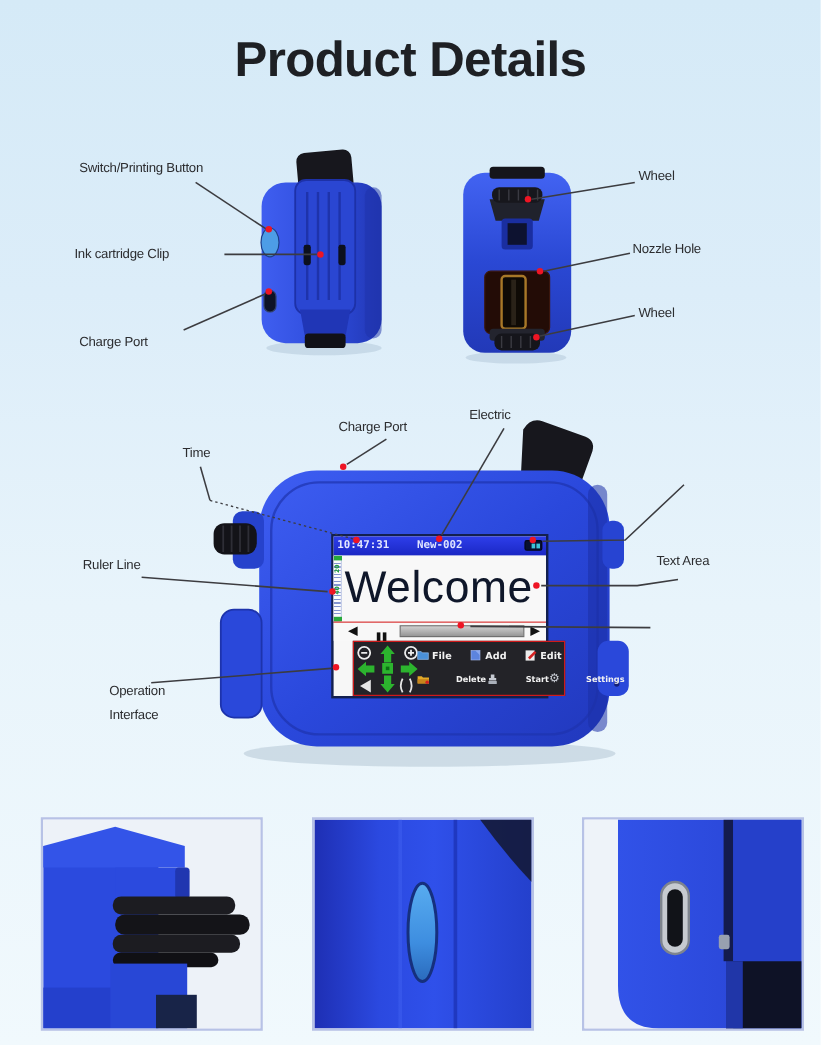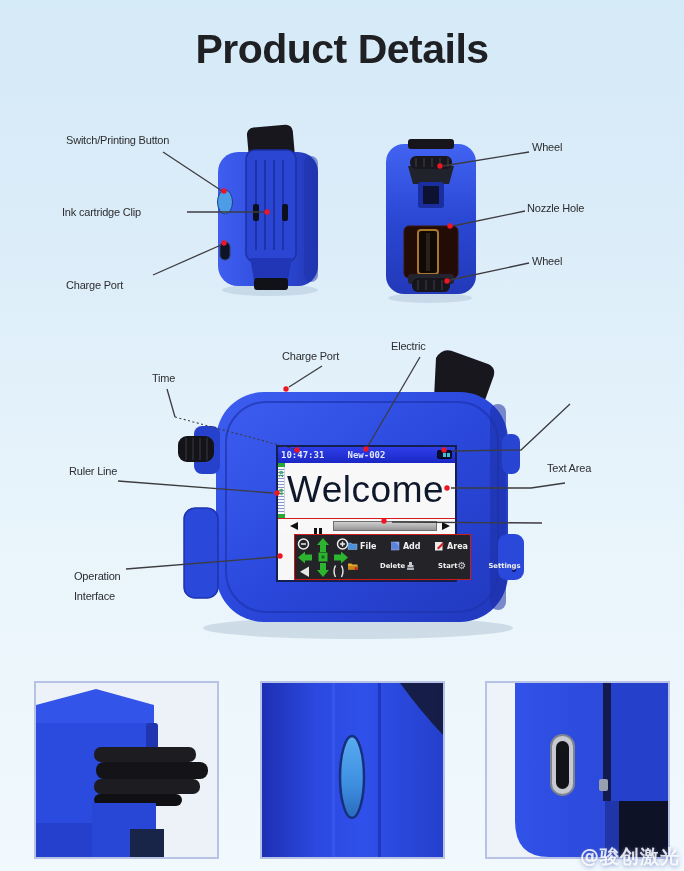--- a/index.html
+++ b/index.html
@@ -194,21 +194,21 @@
               <rect x="1.5" y="1" width="7.5" height="8" fill="#5c84de" stroke="#a8bcee" stroke-width=".5"></rect>
               <path d="M5 1 h4 v4 z" fill="#8aa8ee"></path>
               </svg>
             <span class="ml">Add</span>
             </span>
           <span class="mi">
             <svg width="11" height="10" viewBox="0 0 11 10">
               <rect x="1" y="1" width="7.5" height="8.5" fill="#ececec"></rect>
               <path d="M3 7 L8.5 1.5 L10 3 L4.5 8.5 Z" fill="#d42222"></path>
               </svg>
-            <span class="ml">Area</span>
+            <span class="ml">Edit</span>
             </span>
         </div>
         <div class="mrow mrow2">
           <span class="mi">
             <svg width="11" height="10" viewBox="0 0 11 10">
               <path d="M1 2.5 h3.5 l1 1 h5 v5 h-9.5 z" fill="#e2aa28"></path>
               <rect x="1" y="5" width="9.5" height="3.5" fill="#c8861c"></rect>
               <circle cx="9" cy="7.5" r="1.5" fill="#d42020"></circle>
               </svg>
             <span class="ml">Delete</span>
@@ -233,21 +233,21 @@
   <div class="lbl" style="left:62px;top:202px">Ink cartridge Clip</div>
   <div class="lbl" style="left:66px;top:275px">Charge Port</div>
   <div class="lbl" style="left:532px;top:137px">Wheel</div>
   <div class="lbl" style="left:527px;top:198px">Nozzle Hole</div>
   <div class="lbl" style="left:532px;top:251px">Wheel</div>
   <div class="lbl" style="left:282px;top:346px">Charge Port</div>
   <div class="lbl" style="left:391px;top:336px">Electric</div>
   <div class="lbl" style="left:152px;top:368px">Time</div>
   <div class="lbl" style="left:547px;top:458px">Text Area</div>
   <div class="lbl" style="left:69px;top:461px">Ruler Line</div>
-  <div class="lbl" style="left:74px;top:566px">
+  <div class="lbl" style="left:91px;top:566px">
     <div>Operation</div>
     <div>Interface</div>
   </div>
 
   <svg class="overlay" width="684" height="871" viewBox="0 0 684 871">
     <g stroke="#3c3c40" stroke-width="1.3" fill="none">
       <polyline points="163,152 222,191"></polyline>
       <polyline points="187,212 264,212"></polyline>
       <polyline points="153,275 221,245"></polyline>
       <polyline points="529,152 443,166"></polyline>
@@ -332,14 +332,13 @@
       <rect x="116" y="0" width="8" height="118" fill="#131b4e"></rect>
       <rect x="124" y="0" width="57" height="174" fill="#2540ca"></rect>
       <rect x="112" y="96" width="9" height="12" rx="2" fill="#98a0b0"></rect>
       <path d="M118 118 H181 V174 H118 Z" fill="#0e1226"></path>
       <rect x="118" y="118" width="14" height="56" fill="#2036a8"></rect>
       <rect x="64" y="52" width="23" height="60" rx="11.5" fill="#c6cad0" stroke="#7e848e" stroke-width="2"></rect>
       <rect x="69" y="58" width="13" height="48" rx="6.5" fill="#111318"></rect>
     </svg>
   </div>
 
-  <div class="wm">@骏创激光</div>
 </div>
 
 </body></html>

